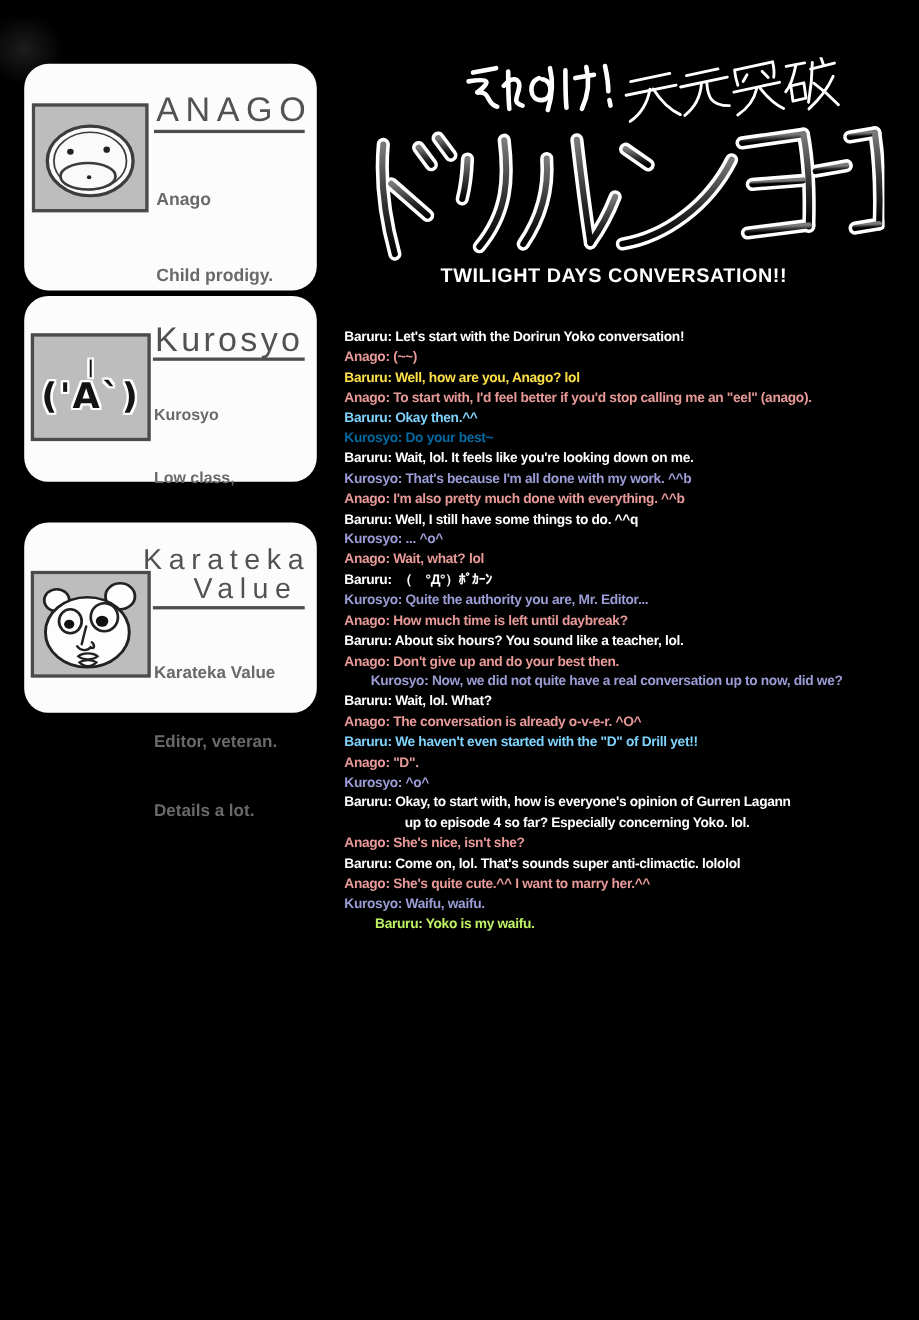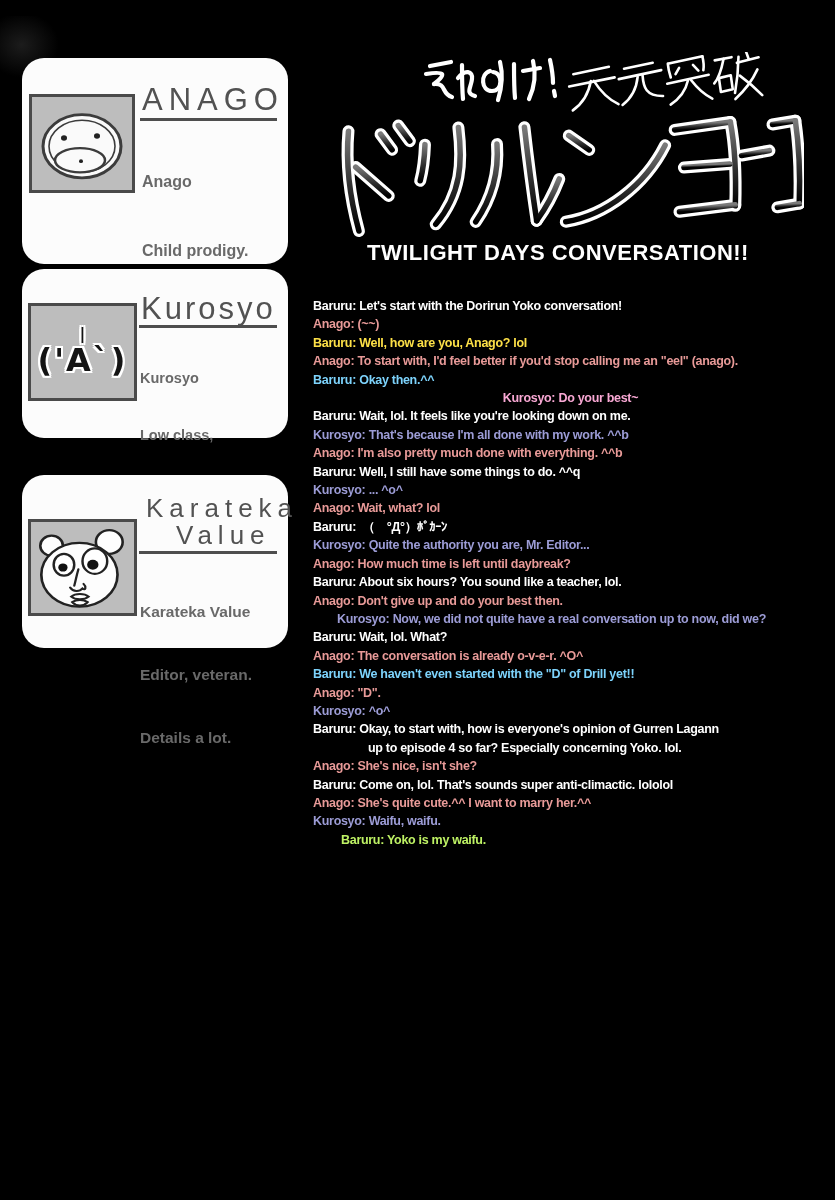--- a/index.html
+++ b/index.html
@@ -20,21 +20,21 @@
 
   .portrait{position:absolute;background:#bdbdbd;border:3px solid #4a4a4a;box-sizing:border-box;}
   #card-anago .portrait{left:7px;top:36px;width:106px;height:99px;}
   #card-kurosyo .portrait{left:6px;top:34px;width:109px;height:98px;}
   #card-karateka .portrait{left:6px;top:44px;width:109px;height:97px;}
   .face{width:100%;height:100%;display:block;}
 
   .card-title{margin:0;position:absolute;color:#525252;font-weight:400;font-size:31px;letter-spacing:6px;white-space:nowrap;}
   #card-anago .card-title{left:120px;top:24px;}
   #card-kurosyo .card-title{left:119px;top:22px;letter-spacing:3px;}
-  #card-karateka .t1{left:124px;top:18px;font-size:26px;}
+  #card-karateka .t1{left:108px;top:18px;font-size:26px;}
   #card-karateka .t2{left:154px;top:45px;font-size:26px;}
 
   .rule{position:absolute;height:3px;background:#4e4e4e;}
   #card-anago .rule{left:118px;width:137px;top:60px;}
   #card-kurosyo .rule{left:117px;width:138px;top:56px;}
   #card-karateka .rule{left:117px;width:138px;top:76px;}
 
   .desc{position:absolute;color:#696969;font-weight:bold;white-space:pre-wrap;}
   #card-anago .desc{left:120px;top:66px;font-size:16px;line-height:23px;}
   #card-kurosyo .desc{left:118px;top:62px;font-size:14.5px;line-height:19px;}
@@ -42,21 +42,21 @@
 
   .emoticon{position:absolute;inset:0;display:flex;flex-direction:column;align-items:center;justify-content:center;
     color:#141414;font-weight:bold;font-family:"DejaVu Sans",sans-serif;
     text-shadow:-2px 0 #fff,2px 0 #fff,0 -2px #fff,0 2px #fff,-2px -2px #fff,2px -2px #fff,-2px 2px #fff,2px 2px #fff;}
   .emoticon .e1{font-size:16px;line-height:15px;margin-bottom:1px;}
   .emoticon .e2{font-size:32px;line-height:36px;letter-spacing:2px;}
 
   
   #logo-svg{position:absolute;left:312px;top:52px;width:492px;height:188px;}
   #subtitle{position:absolute;left:312px;top:240px;width:492px;text-align:center;
-    color:#fff;font-size:22px;font-weight:bold;letter-spacing:.5px;white-space:nowrap;}
+    color:#fff;font-size:18px;font-weight:bold;letter-spacing:.5px;white-space:nowrap;}
 
   
   #conversation{position:absolute;left:313px;top:297px;width:515px;
     font-size:12.5px;font-weight:bold;letter-spacing:-.3px;line-height:18.4px;}
   .msg{white-space:pre-wrap;}
   .cont{padding-left:55px;}
 </style>
 </head>
 <body>
 
@@ -226,21 +226,21 @@
 </svg>
 
 <div id="subtitle">TWILIGHT DAYS CONVERSATION!!</div>
 
 <div id="conversation">
     <div class="msg" style="color: rgb(255, 255, 255);"><span>Baruru: </span>Let's start with the Dorirun Yoko conversation!</div>
     <div class="msg" style="color: rgb(232, 154, 152);"><span>Anago: </span>(~~)</div>
     <div class="msg" style="color: #fde047;"><span>Baruru: </span>Well, how are you, Anago? lol</div>
     <div class="msg" style="color: rgb(232, 154, 152);"><span>Anago: </span>To start with, I'd feel better if you'd stop calling me an "eel" (anago).</div>
     <div class="msg" style="color: #7dd3fc;"><span>Baruru: </span>Okay then.^^</div>
-    <div class="msg" style="color: #f9a8d4; text-align: center;"><span>Kurosyo: </span>Do your best~</div>
+    <div class="msg" style="color: #0369a1;"><span>Kurosyo: </span>Do your best~</div>
     <div class="msg" style="color: rgb(255, 255, 255);"><span>Baruru: </span>Wait, lol. It feels like you're looking down on me.</div>
     <div class="msg" style="color: rgb(156, 156, 214);"><span>Kurosyo: </span>That's because I'm all done with my work. ^^b</div>
     <div class="msg" style="color: rgb(232, 154, 152);"><span>Anago: </span>I'm also pretty much done with everything. ^^b</div>
     <div class="msg" style="color: rgb(255, 255, 255);"><span>Baruru: </span>Well, I still have some things to do. ^^q</div>
     <div class="msg" style="color: rgb(156, 156, 214);"><span>Kurosyo: </span>... ^o^</div>
     <div class="msg" style="color: rgb(232, 154, 152);"><span>Anago: </span>Wait, what? lol</div>
     <div class="msg" style="color: rgb(255, 255, 255);"><span>Baruru: </span> （　°Д°）ﾎﾟｶｰﾝ</div>
     <div class="msg" style="color: rgb(156, 156, 214);"><span>Kurosyo: </span>Quite the authority you are, Mr. Editor...</div>
     <div class="msg" style="color: rgb(232, 154, 152);"><span>Anago: </span>How much time is left until daybreak?</div>
     <div class="msg" style="color: rgb(255, 255, 255);"><span>Baruru: </span>About six hours? You sound like a teacher, lol.</div>

